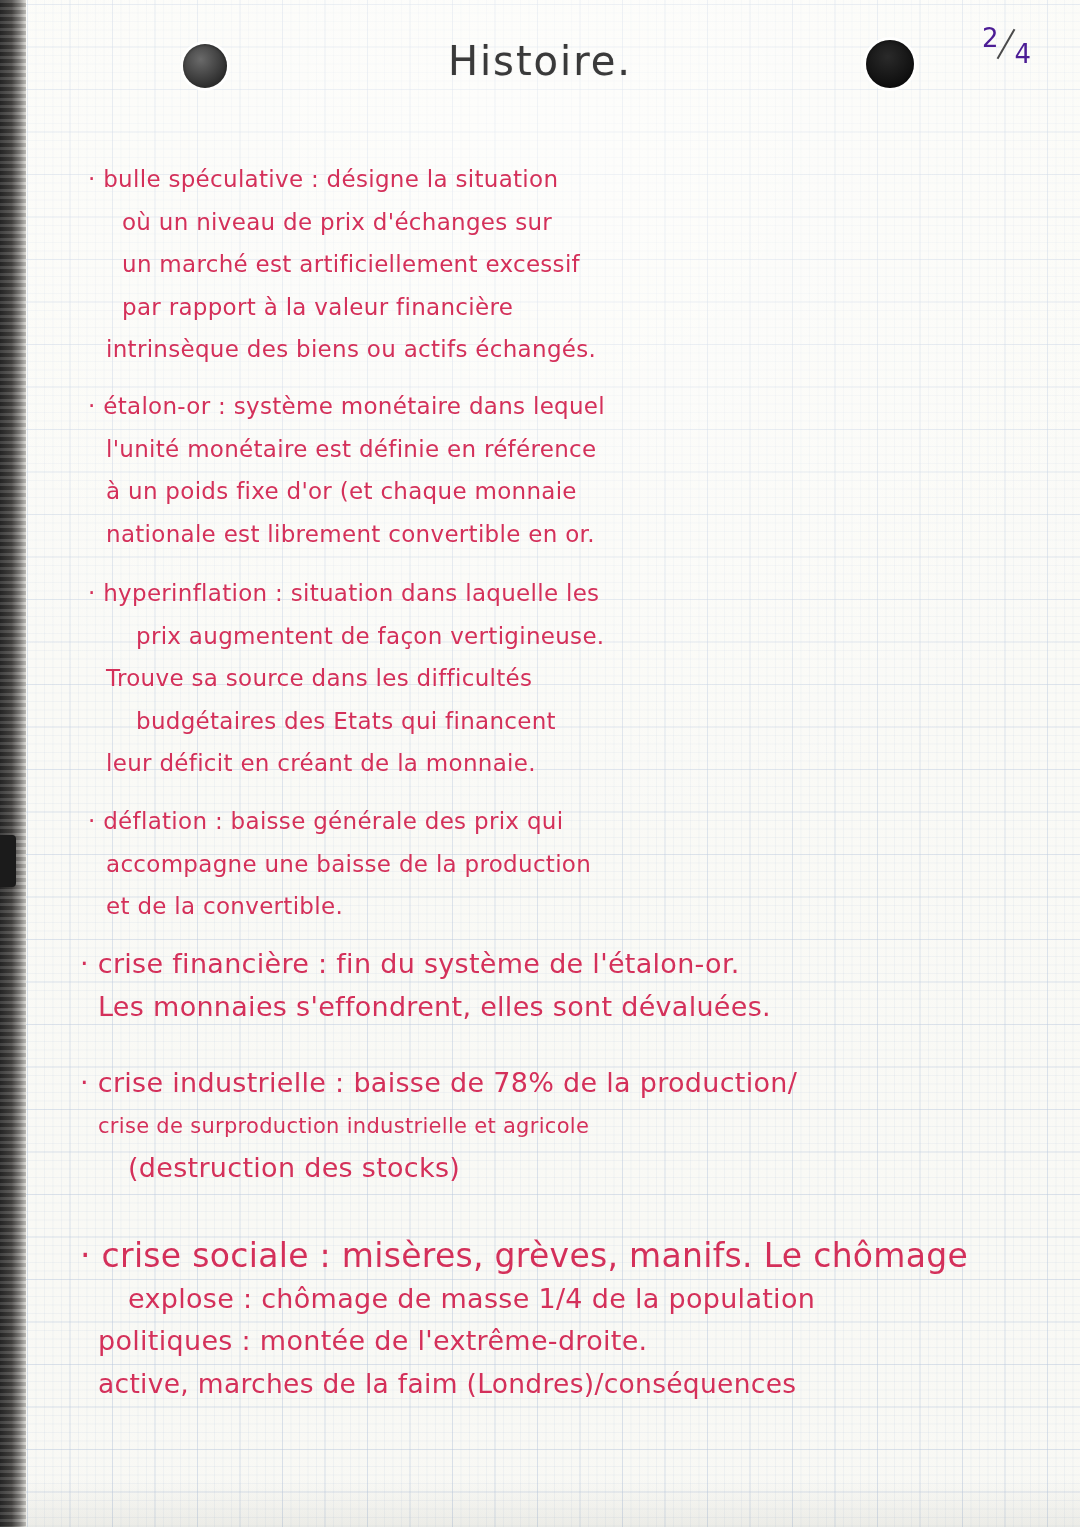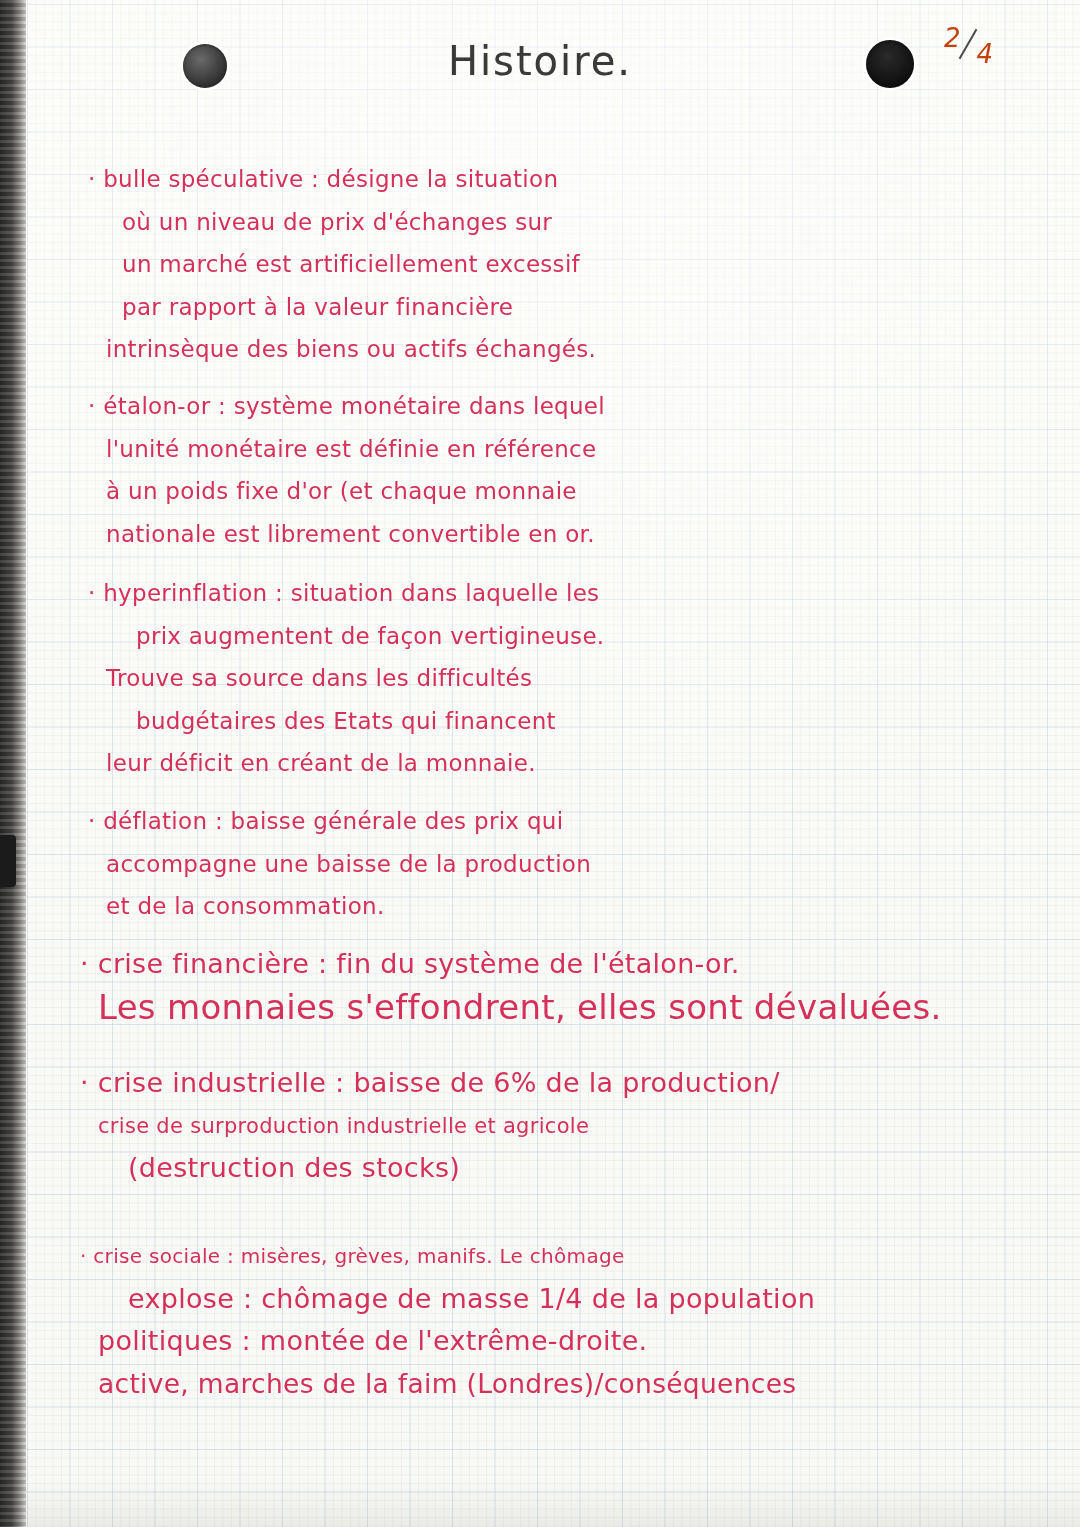--- a/index.html
+++ b/index.html
@@ -83,25 +83,24 @@
     left: 0; top: 38px; width: 1080px;
     text-align: center;
     font-size: 40px;
     color: #3a3a3a;
     font-family: "DejaVu Sans", sans-serif;
     letter-spacing: 2px;
     text-shadow: 0 0 1px rgba(0,0,0,.25);
   }
   #page-number {
     position: absolute;
-    left: 938px; top: 24px;
+    left: 976px; top: 24px;
     font-size: 34px;
-    color: #c2410c;
+    color: #4c1d95;
     line-height: 1.0;
-    font-style: italic;
   }
   #page-number .frac { display: inline-block; }
   #page-number .num { position: relative; top: -6px; left: 6px; font-size: 26px; }
   #page-number .bar {
     display: inline-block; width: 34px; height: 2px; background: #4a4a4a;
     transform: rotate(-60deg); vertical-align: middle; margin: 0 -4px;
   }
   #page-number .den { position: relative; top: 10px; right: 4px; font-size: 26px; }
 
   
@@ -166,35 +165,35 @@
   <div class="note" style="top:385px">
     <span class="line">· étalon-or : système monétaire dans lequel</span>
     <span class="line i2">l'unité monétaire est définie en référence</span>
     <span class="line i2">à un poids fixe d'or (et chaque monnaie</span>
     <span class="line i2">nationale est librement convertible en or.</span>
   </div>
 
   <div class="note" style="top:800px">
     <span class="line">· déflation : baisse générale des prix qui</span>
     <span class="line i2">accompagne une baisse de la production</span>
-    <span class="line i2">et de la consommation.</span>
+    <span class="line i2">et de la convertible.</span>
   </div>
 
   <div class="note" style="top:943px; left:80px; width:985px">
     <span class="line" style="font-size:27px">· crise financière : fin du système de l'étalon-or.</span>
-    <span class="line i2" style="font-size:34px">Les monnaies s'effondrent, elles sont dévaluées.</span>
+    <span class="line i2" style="font-size:27px">Les monnaies s'effondrent, elles sont dévaluées.</span>
   </div>
 
   <div class="note" style="top:1062px; left:80px; width:990px">
-    <span class="line" style="font-size:27px">· crise industrielle : baisse de 6% de la production/</span>
+    <span class="line" style="font-size:27px">· crise industrielle : baisse de 78% de la production/</span>
     <span class="line i2" style="font-size:21px">crise de surproduction industrielle et agricole</span>
     <span class="line i3" style="font-size:27px">(destruction des stocks)</span>
   </div>
 
   <div class="note" style="top:1235px; left:80px; width:995px">
-    <span class="line" style="font-size:20px">· crise sociale : misères, grèves, manifs. Le chômage</span>
+    <span class="line" style="font-size:33px">· crise sociale : misères, grèves, manifs. Le chômage</span>
     <span class="line i3" style="font-size:27px">explose : chômage de masse 1/4 de la population</span>
     <span class="line i2" style="font-size:27px">politiques : montée de l'extrême-droite.</span>
     <span class="line i2" style="font-size:26.5px">active, marches de la faim (Londres)/conséquences</span>
   </div>
 
   <div id="bottom-shade"></div>
 </div>
 
 </body></html>

